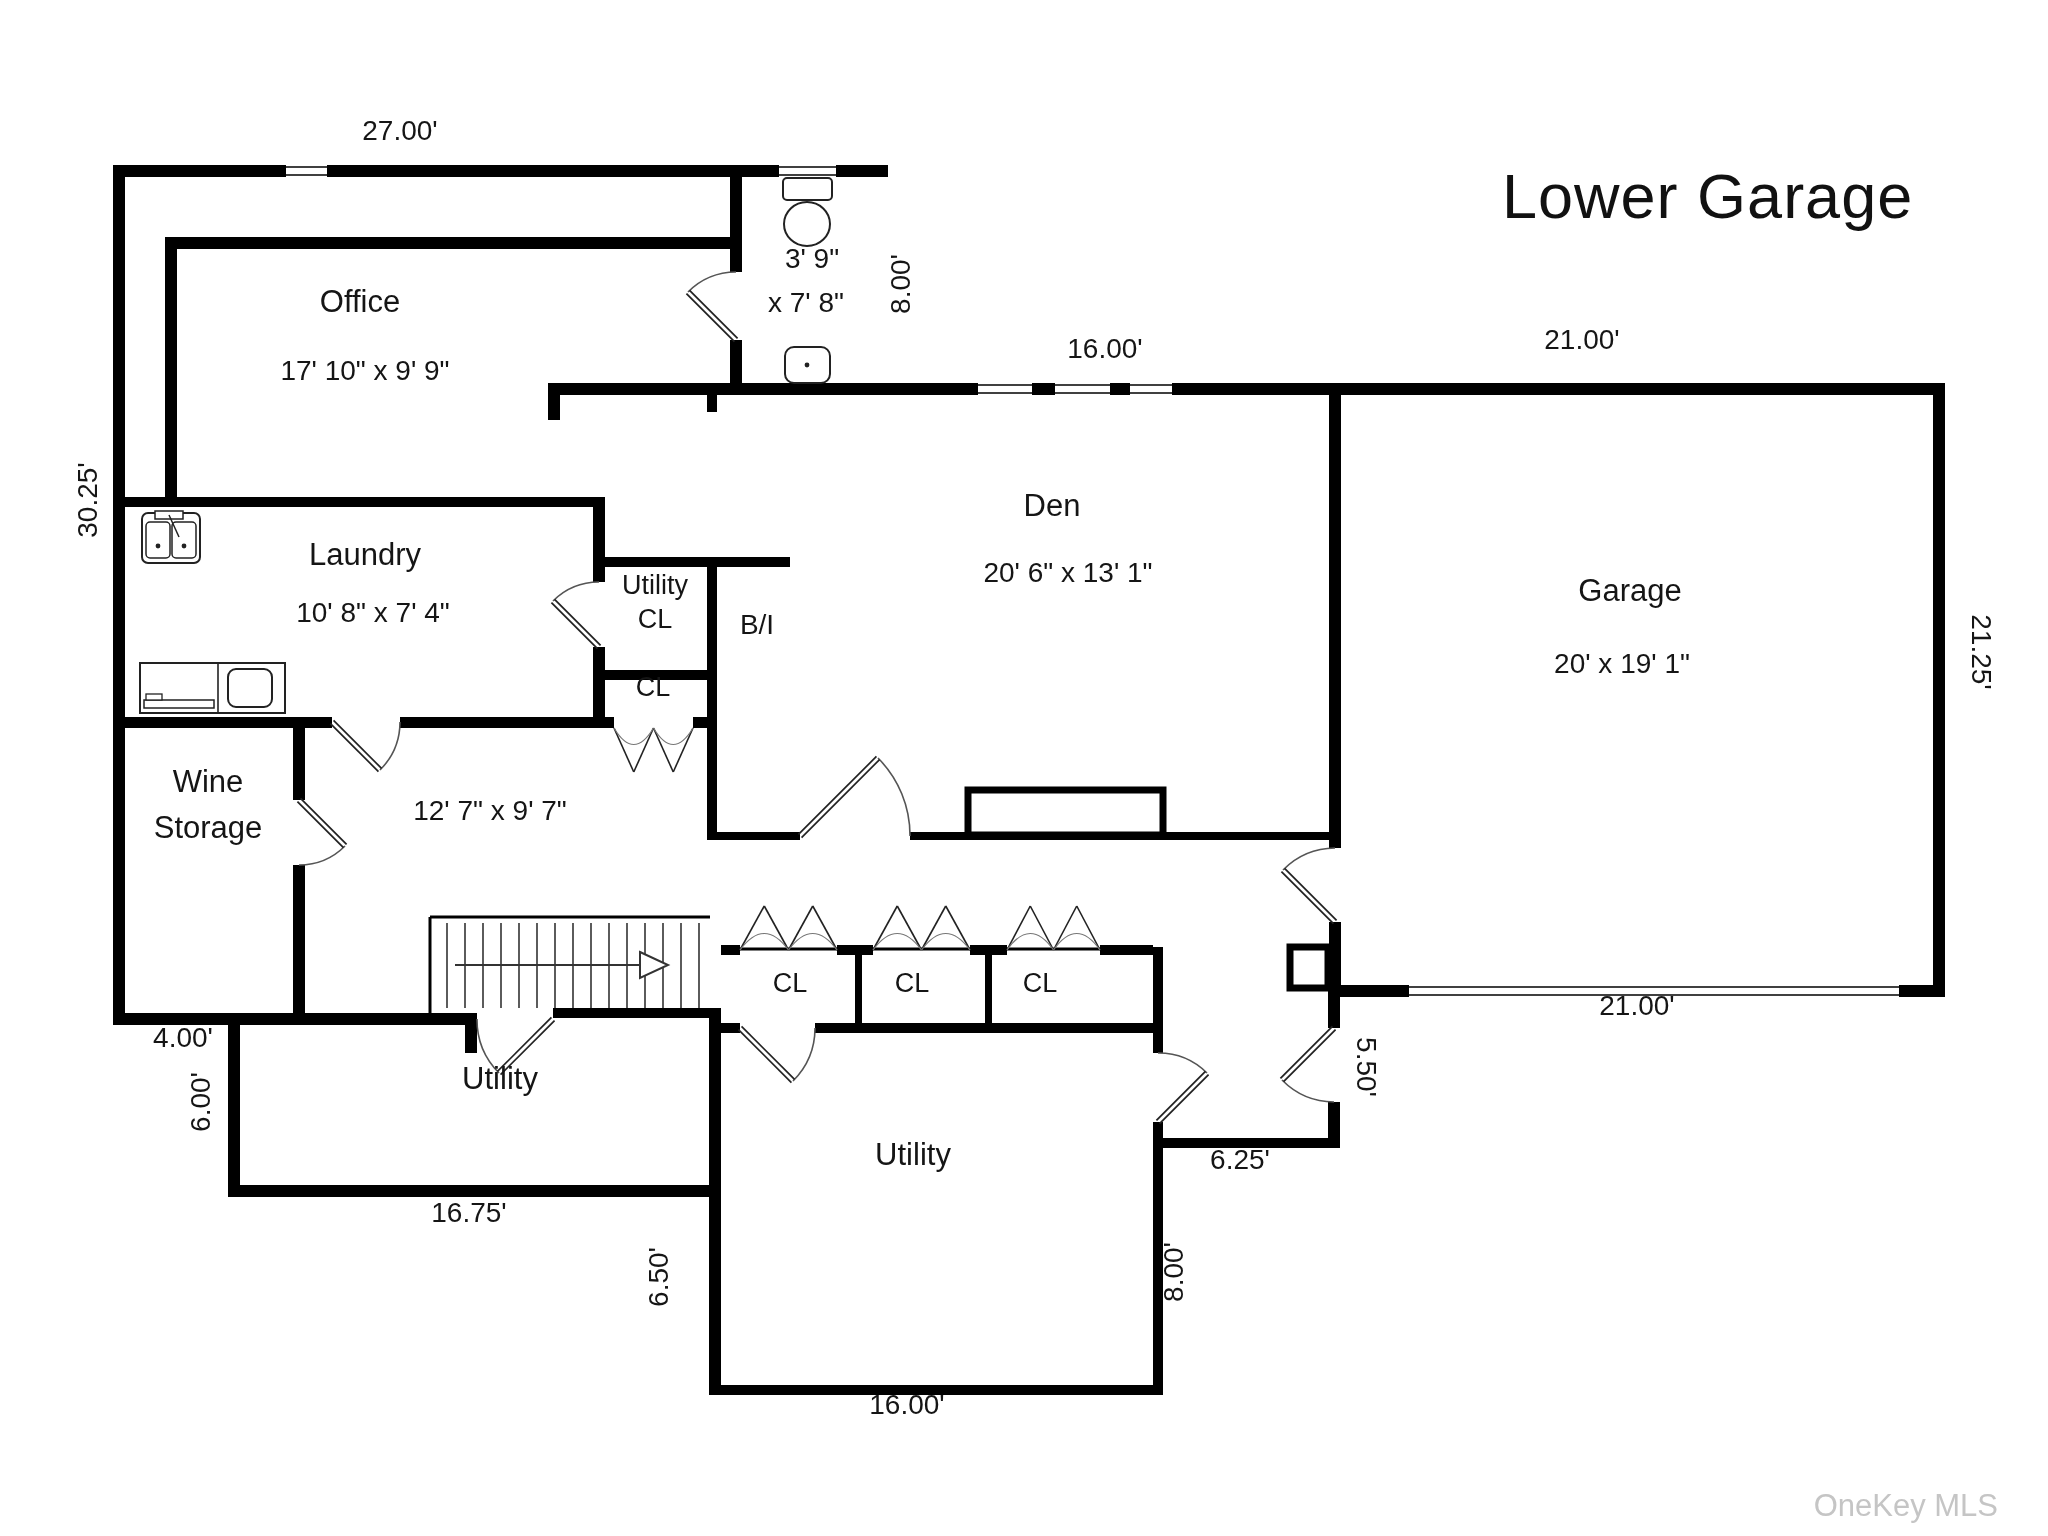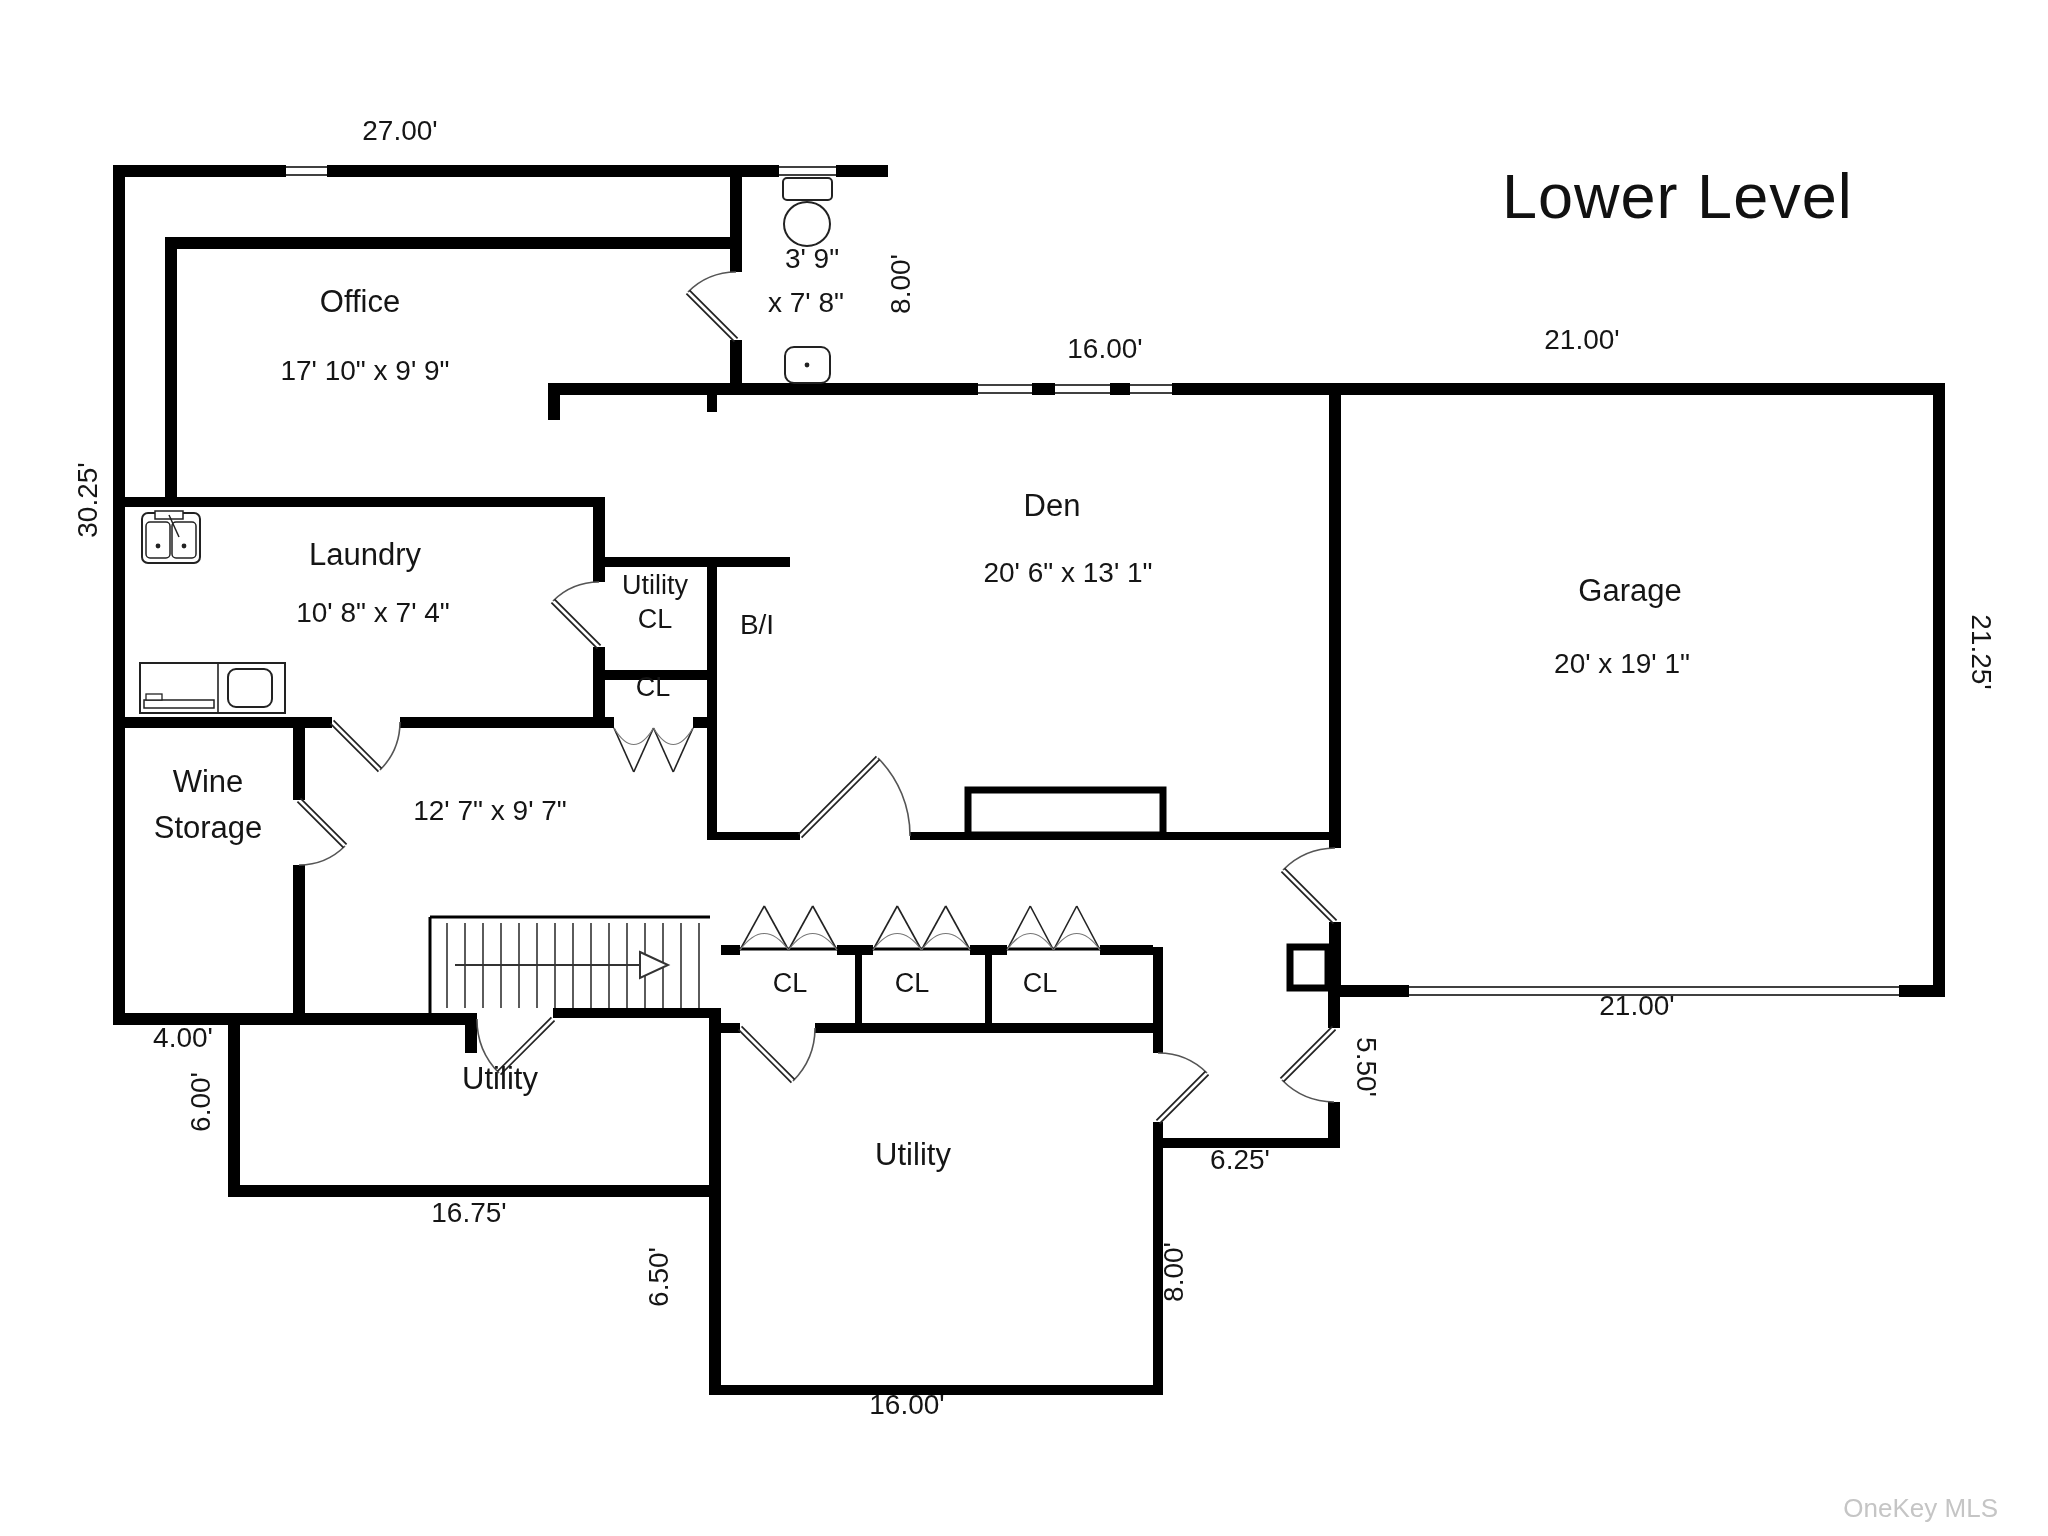--- a/index.html
+++ b/index.html
@@ -1,21 +1,21 @@
 <!DOCTYPE html>
 <html><head>
 <meta charset="utf-8">
 <style>
   html,body{margin:0;padding:0;background:#ffffff;}
   body{width:2048px;height:1536px;position:relative;overflow:hidden;
        font-family:"Liberation Sans", sans-serif;}
   #plan-svg{position:absolute;left:0;top:0;width:2048px;height:1536px;}
   .page-title{position:absolute;left:1502px;top:160px;font-size:63px;color:#111;
       letter-spacing:1px;white-space:nowrap;}
-  .watermark{position:absolute;right:50px;bottom:12px;font-size:26px;color:#c5c5c5;
+  .watermark{position:absolute;right:50px;bottom:12px;font-size:31px;color:#c5c5c5;
       white-space:nowrap;}
   svg text{fill:#151515;}
 </style>
 </head>
 <body>
 
 <svg id="plan-svg" viewBox="0 0 2048 1536">
     <rect x="113" y="165" width="775" height="12" fill="#000000"></rect>
     <rect x="113" y="165" width="12" height="860" fill="#000000"></rect>
     <rect x="165" y="237" width="12" height="270" fill="#000000"></rect>
@@ -210,14 +210,14 @@
     <text x="1040" y="992" font-size="27" text-anchor="middle" font-family="&quot;Liberation Sans&quot;, sans-serif">CL</text>
     <text x="913" y="1165" font-size="31" text-anchor="middle" font-family="&quot;Liberation Sans&quot;, sans-serif">Utility</text>
     <text x="668" y="1277" font-size="28" text-anchor="middle" font-family="&quot;Liberation Sans&quot;, sans-serif" transform="rotate(-90 668 1277)">6.50'</text>
     <text x="907" y="1414" font-size="28" text-anchor="middle" font-family="&quot;Liberation Sans&quot;, sans-serif">16.00'</text>
     <text x="1183" y="1272" font-size="28" text-anchor="middle" font-family="&quot;Liberation Sans&quot;, sans-serif" transform="rotate(-90 1183 1272)">8.00'</text>
     <text x="1240" y="1169" font-size="28" text-anchor="middle" font-family="&quot;Liberation Sans&quot;, sans-serif">6.25'</text>
     <text x="1357" y="1067" font-size="28" text-anchor="middle" font-family="&quot;Liberation Sans&quot;, sans-serif" transform="rotate(90 1357 1067)">5.50'</text>
     <text x="1637" y="1015" font-size="28" text-anchor="middle" font-family="&quot;Liberation Sans&quot;, sans-serif">21.00'</text>
   </svg>
 
-<div class="page-title">Lower Level</div>
+<div class="page-title">Lower Garage</div>
 <div class="watermark">OneKey MLS</div>
 
 </body></html>

